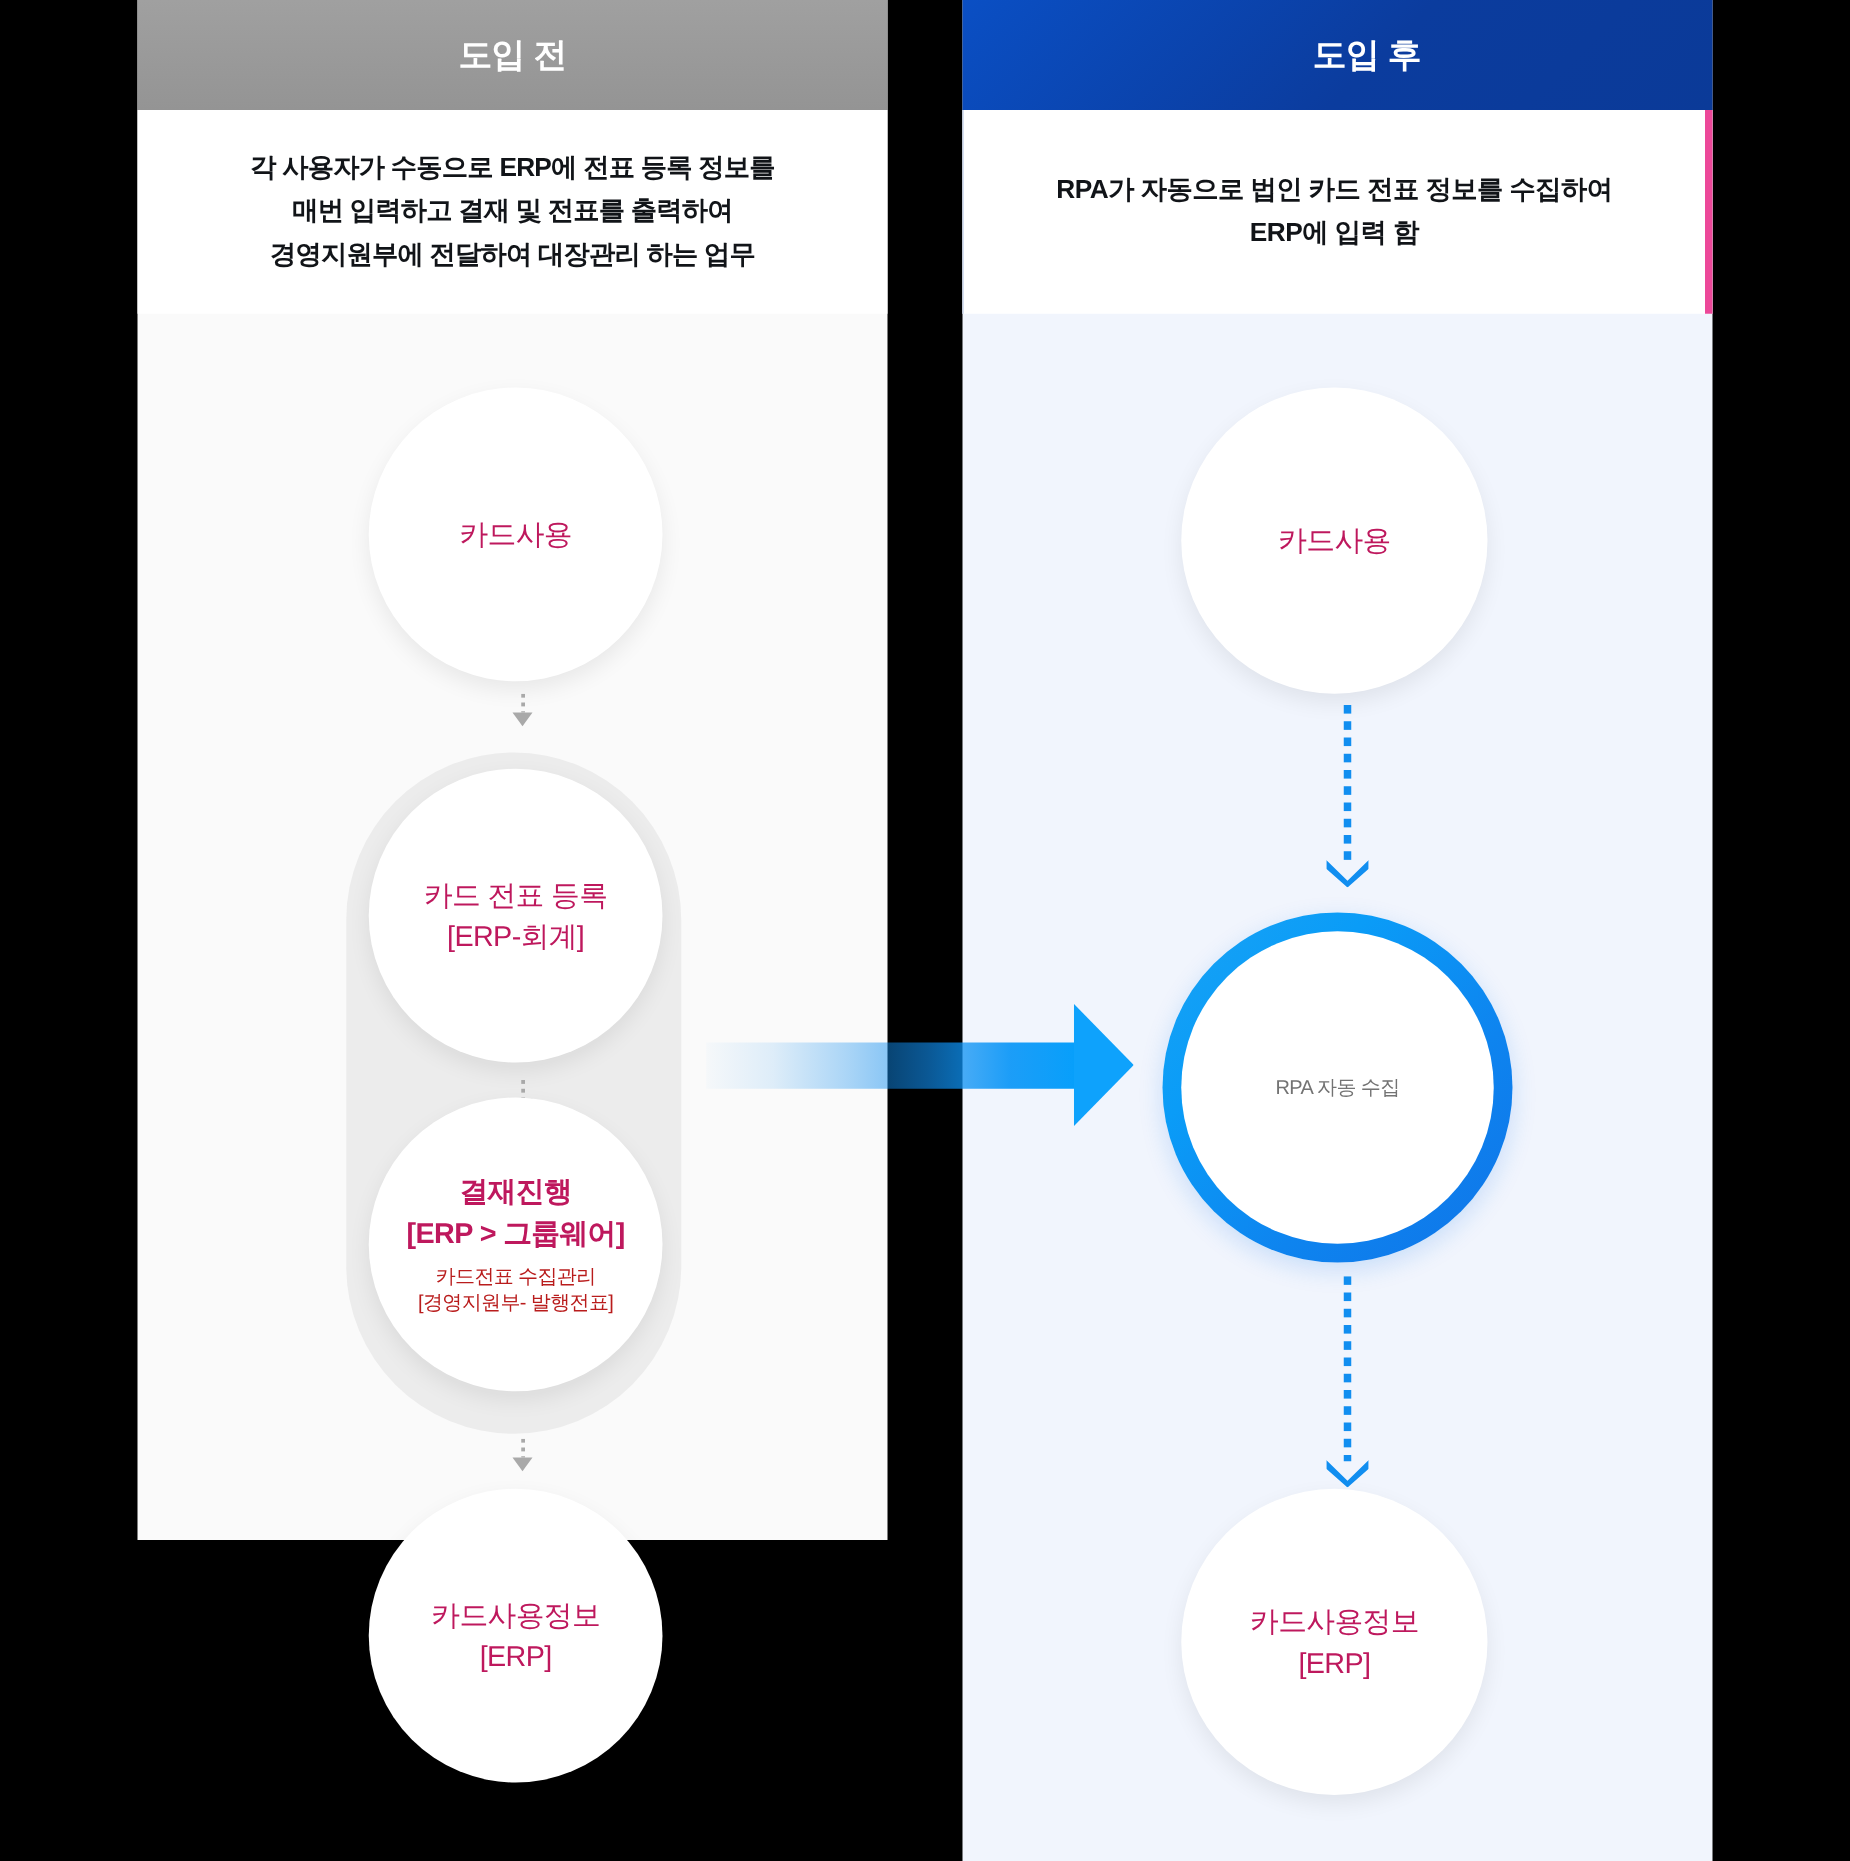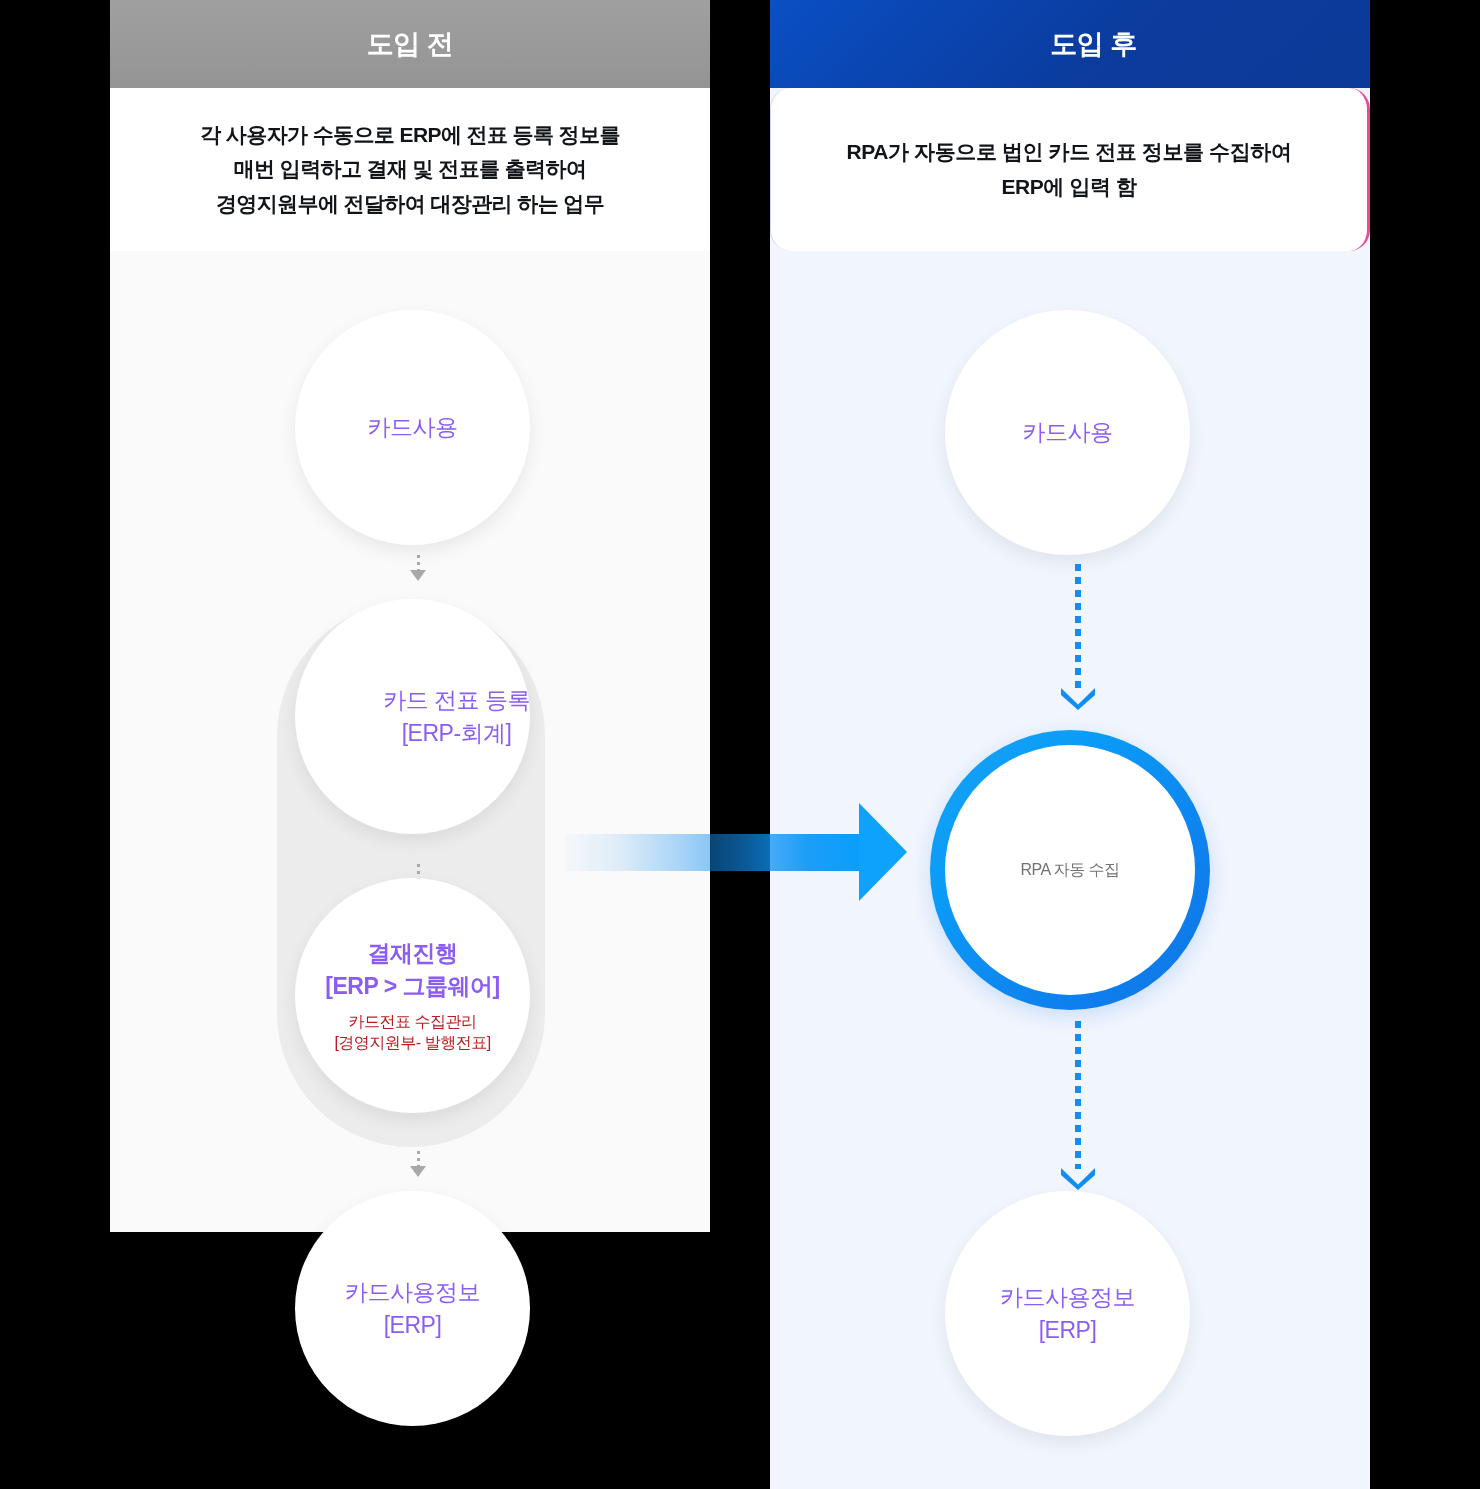--- a/index.html
+++ b/index.html
@@ -25,21 +25,21 @@
   .panel-head .head-title {
     color: #ffffff; font-size: 27px; font-weight: 700; letter-spacing: -0.5px;
   }
 
   .panel-desc {
     position: absolute; left: 0; top: 88px; width: 100%; height: 163px;
     background: #ffffff;
     display: flex; align-items: center; justify-content: center;
     text-align: center;
   }
-  .panel-after .panel-desc { border-left: 1px solid #c9d6ee; border-right: 3px solid #ec4899; border-radius: 21px; }
+  .panel-after .panel-desc { border-left: 1px solid #c9d6ee; border-right: 6px solid #ec4899; }
   .panel-desc .desc-text {
     font-size: 21px; font-weight: 700; line-height: 1.62; color: #111418;
     letter-spacing: -0.6px; white-space: pre-line;
   }
   .panel-after .panel-desc .desc-text { letter-spacing: -0.4px; }
 
   .panel-body { position: absolute; left: 0; top: 251px; width: 100%; height: 1238px; }
 
   
   .capsule {
@@ -53,32 +53,32 @@
   .node {
     position: absolute;
     border-radius: 50%;
     background: #ffffff;
     display: flex; flex-direction: column;
     align-items: center; justify-content: center;
     text-align: center;
     box-shadow: 0 7px 18px rgba(0,0,0,0.075);
   }
   .node .n-main {
-    font-size: 23px; color: #8b5cf6; line-height: 1.42; letter-spacing: -0.5px;
+    font-size: 23px; color: #be185d; line-height: 1.42; letter-spacing: -0.5px;
     white-space: pre-line;
   }
   .node .n-sub {
     font-size: 16px; color: #b91c1c; line-height: 1.35; margin-top: 8px;
     letter-spacing: -0.5px; white-space: pre-line;
   }
   .node.bold .n-main { font-weight: 700; }
 
   
   .n-l1 { left: 185px; top:  59px; width: 235px; height: 235px; }
-  .n-l2 { left: 185px; top: 348px; width: 235px; height: 235px; align-items: flex-end; }
+  .n-l2 { left: 185px; top: 364px; width: 235px; height: 235px; }
   .n-l3 { left: 185px; top: 627px; width: 235px; height: 235px; }
   .n-l4 { left: 185px; top: 940px; width: 235px; height: 235px; }
 
   
   .n-r1 { left: 175px; top:  59px; width: 245px; height: 245px; }
   .n-r3 { left: 175px; top: 940px; width: 245px; height: 245px; }
 
   
   .ring-node {
     position: absolute;

